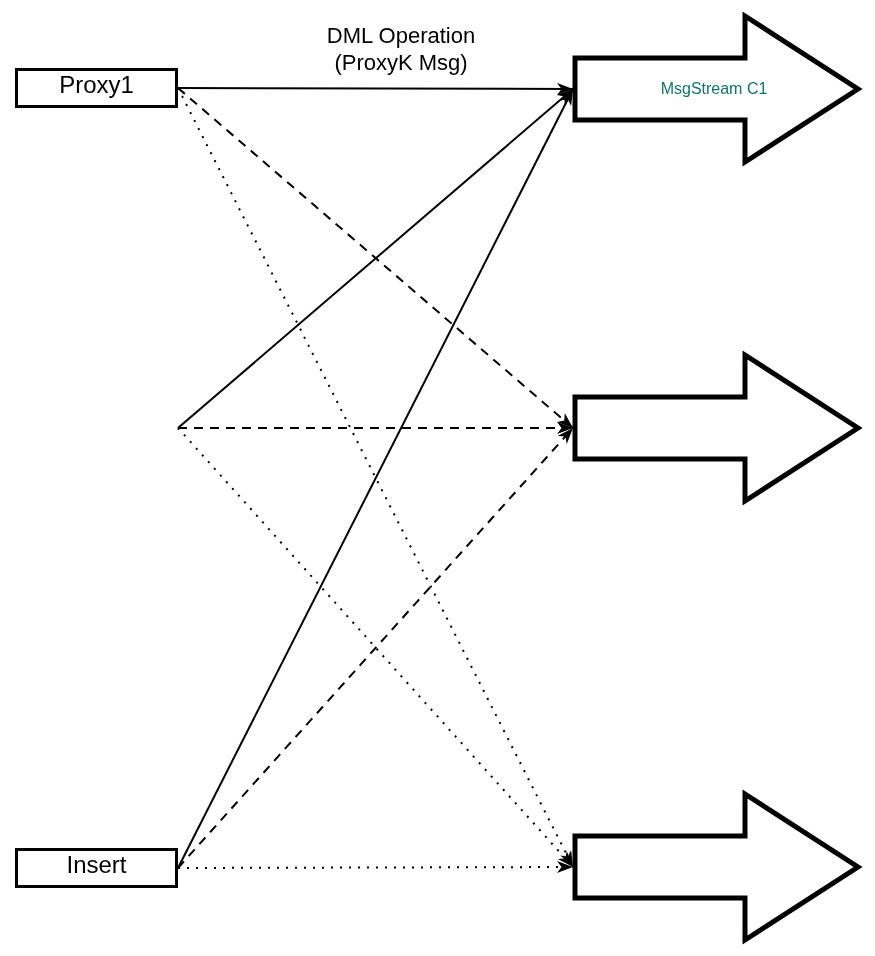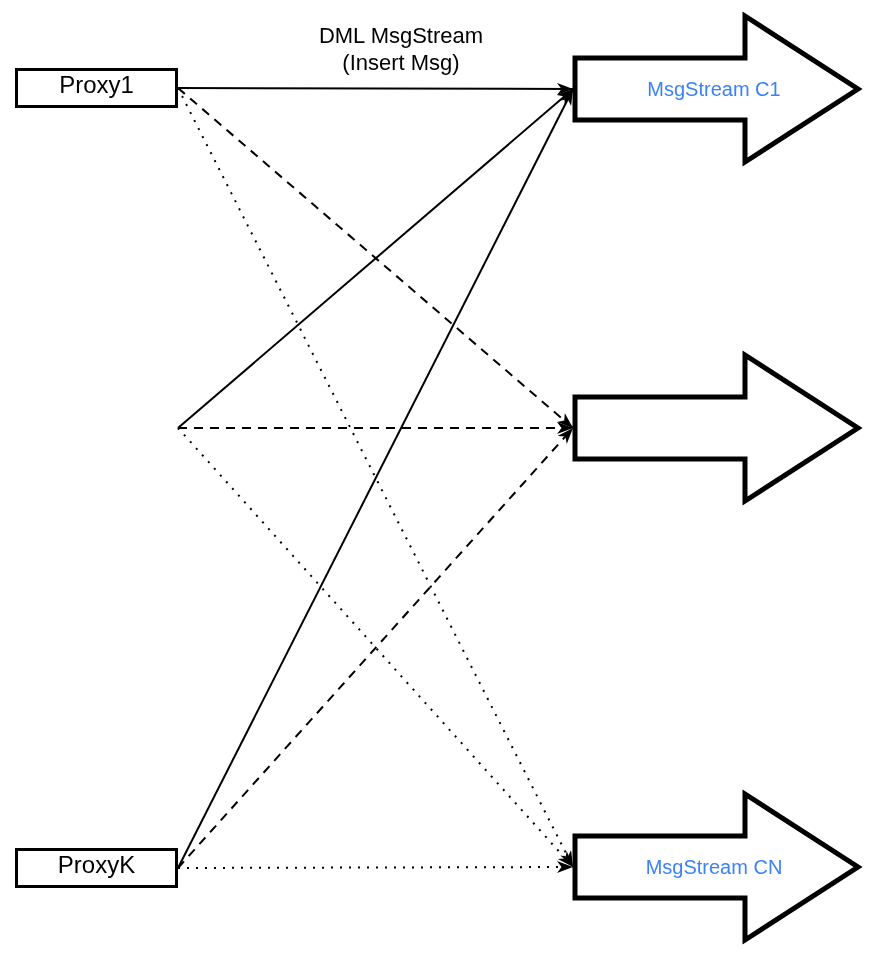--- a/index.html
+++ b/index.html
@@ -44,22 +44,22 @@
     display: flex;
     align-items: flex-start;
     justify-content: center;
     font-size: 24px;
     color: #000000;
     white-space: nowrap;
   }
   .stream-label {
     position: absolute;
     transform: translate(-50%, -50%);
-    font-size: 20px;
-    color: #3b82f6;
+    font-size: 16px;
+    color: #0f766e;
     white-space: nowrap;
   }
   .diagram-title {
     position: absolute;
     left: 401px;
     top: 22px;
     transform: translateX(-50%);
     text-align: center;
     font-size: 22px;
     line-height: 27px;
@@ -94,27 +94,26 @@
     </g>
 
     <g>
       <path class="stream-arrow" d="M575,58 L745,58 L745,16 L858,89 L745,162 L745,120 L575,120 Z"></path>
       <path class="stream-arrow" d="M575,397 L745,397 L745,355 L858,428 L745,501 L745,459 L575,459 Z"></path>
       <path class="stream-arrow" d="M575,836 L745,836 L745,794 L858,867 L745,940 L745,898 L575,898 Z"></path>
     </g>
   </svg>
 
   <div class="diagram-title">
-    <div>DML MsgStream</div>
-    <div>(Insert Msg)</div>
+    <div>DML Operation</div>
+    <div>(ProxyK Msg)</div>
   </div>
 
   <div class="proxy-box" style="top:68px">
     <span>Proxy1</span>
   </div>
   <div class="proxy-box" style="top:848px">
-    <span>ProxyK</span>
+    <span>Insert</span>
   </div>
 
   <div class="stream-label" style="left:714px; top:89px">MsgStream C1</div>
-  <div class="stream-label" style="left:714px; top:867px">MsgStream CN</div>
 
 </div>
 
 </body></html>

